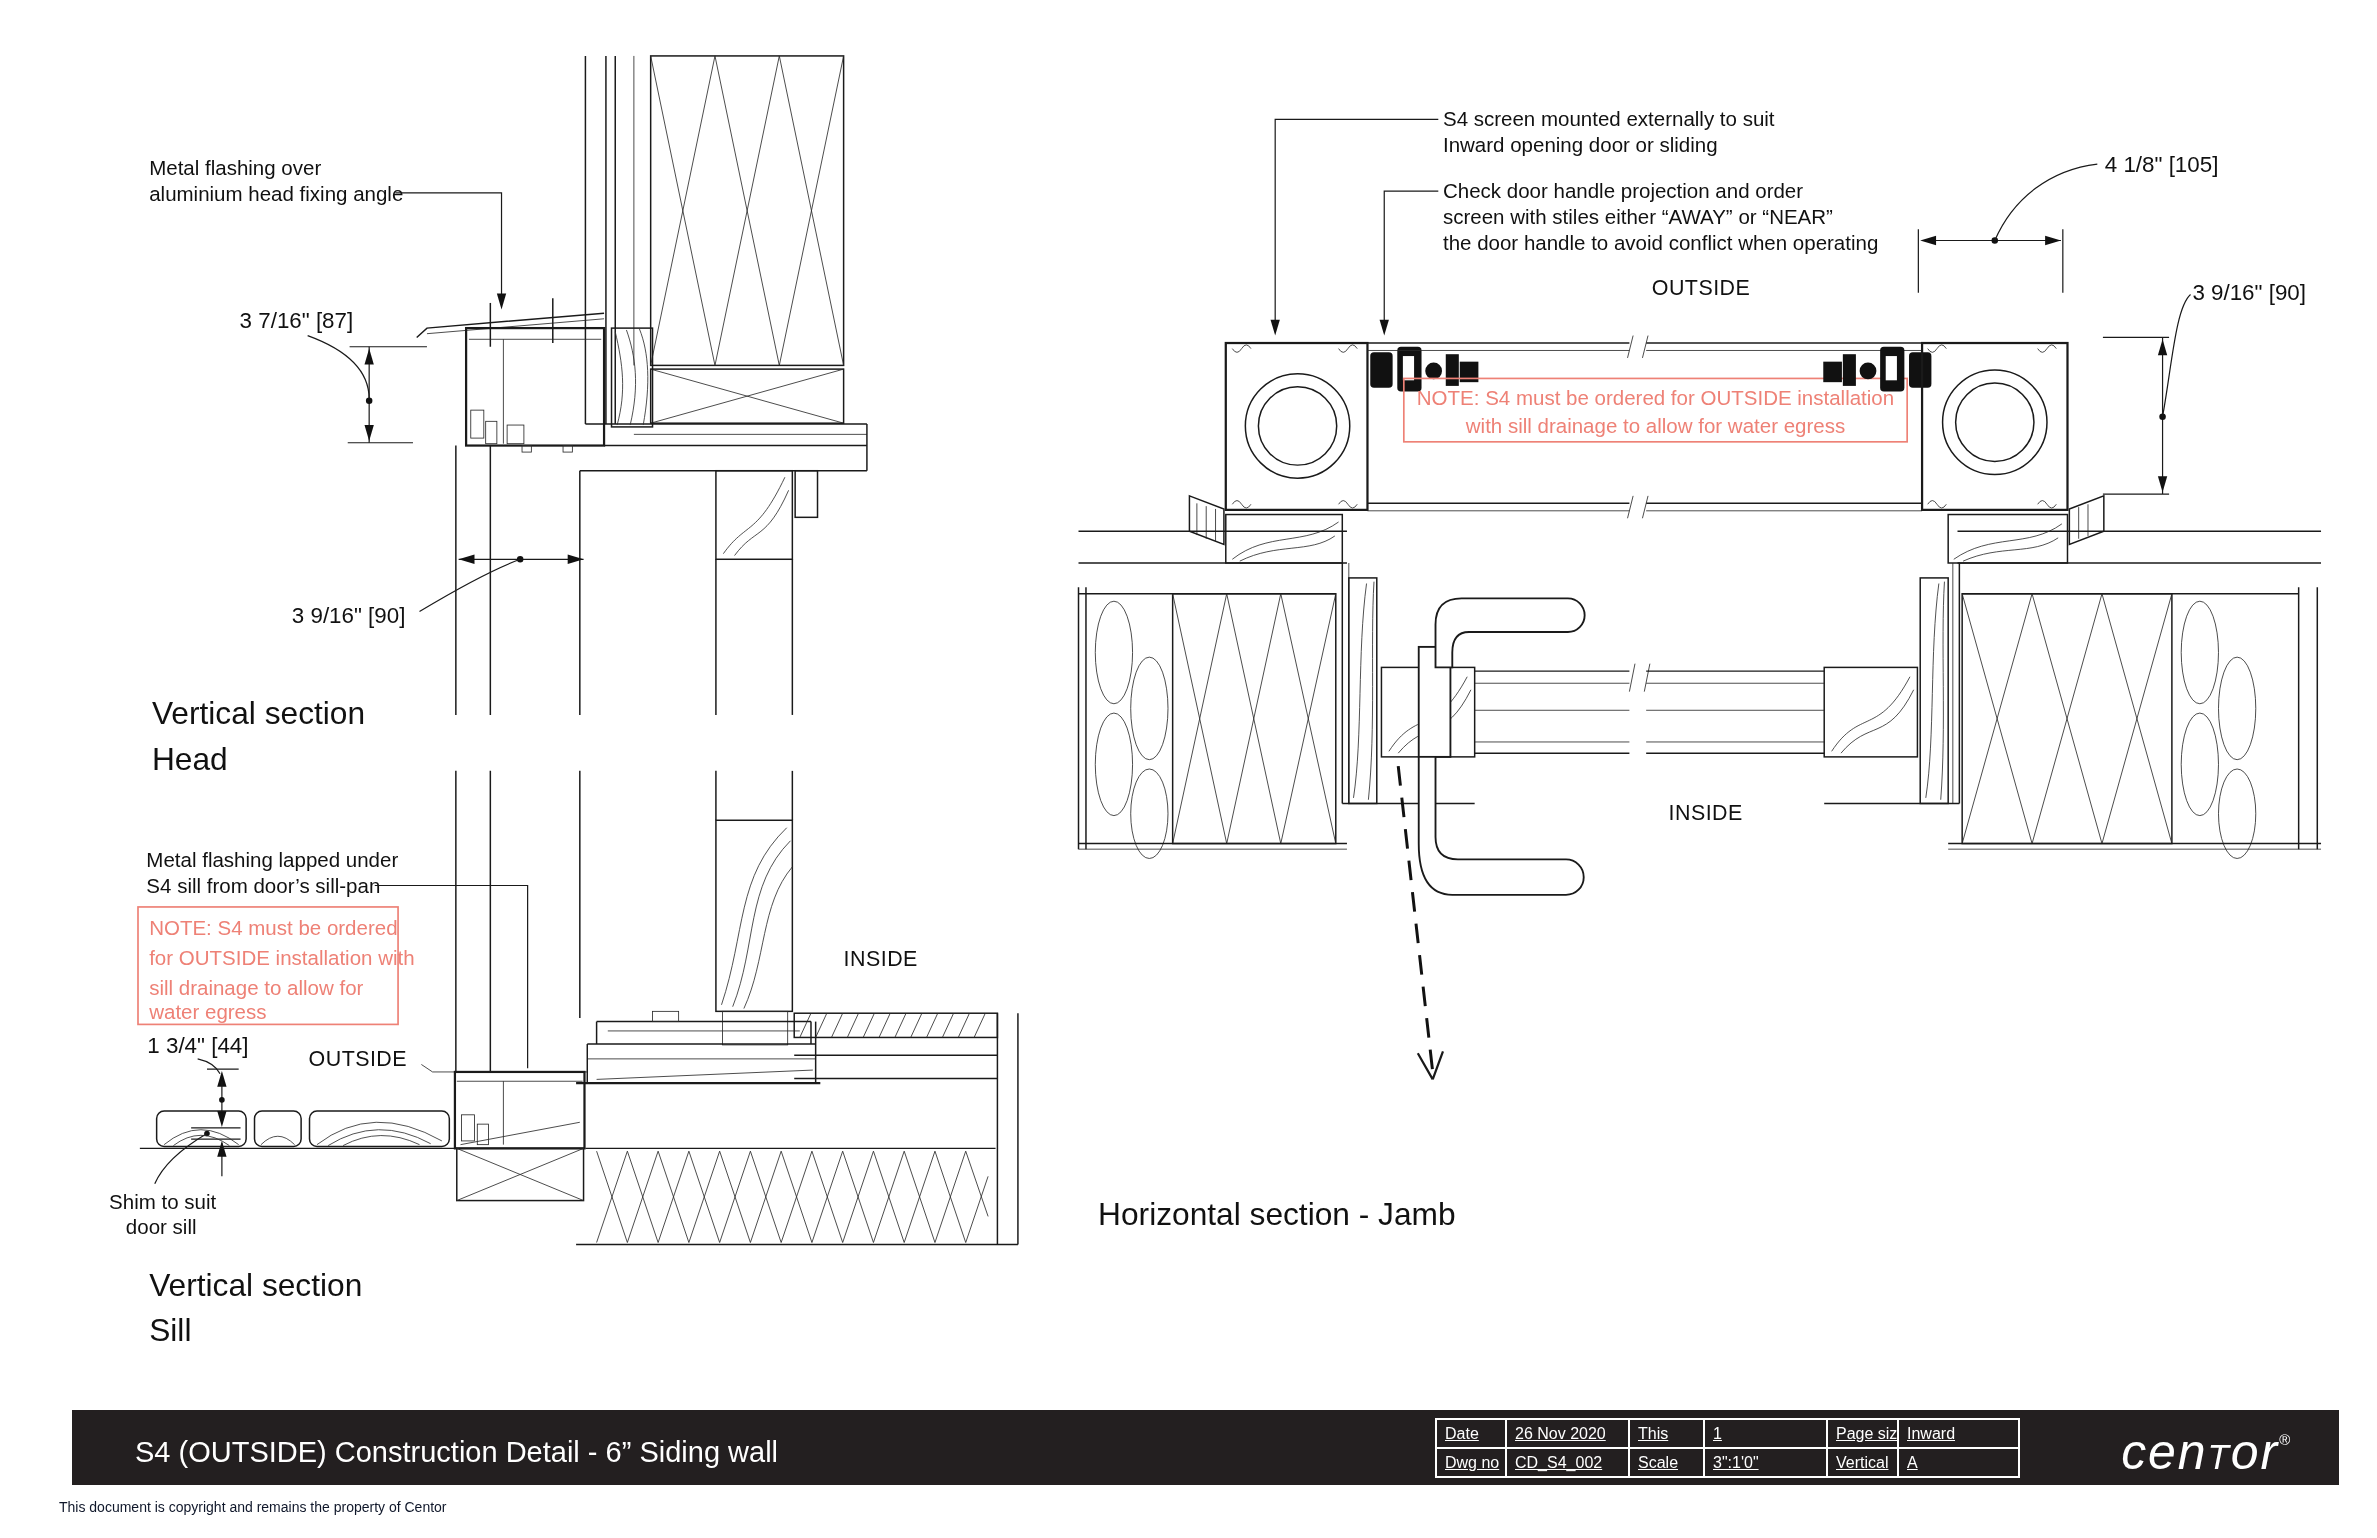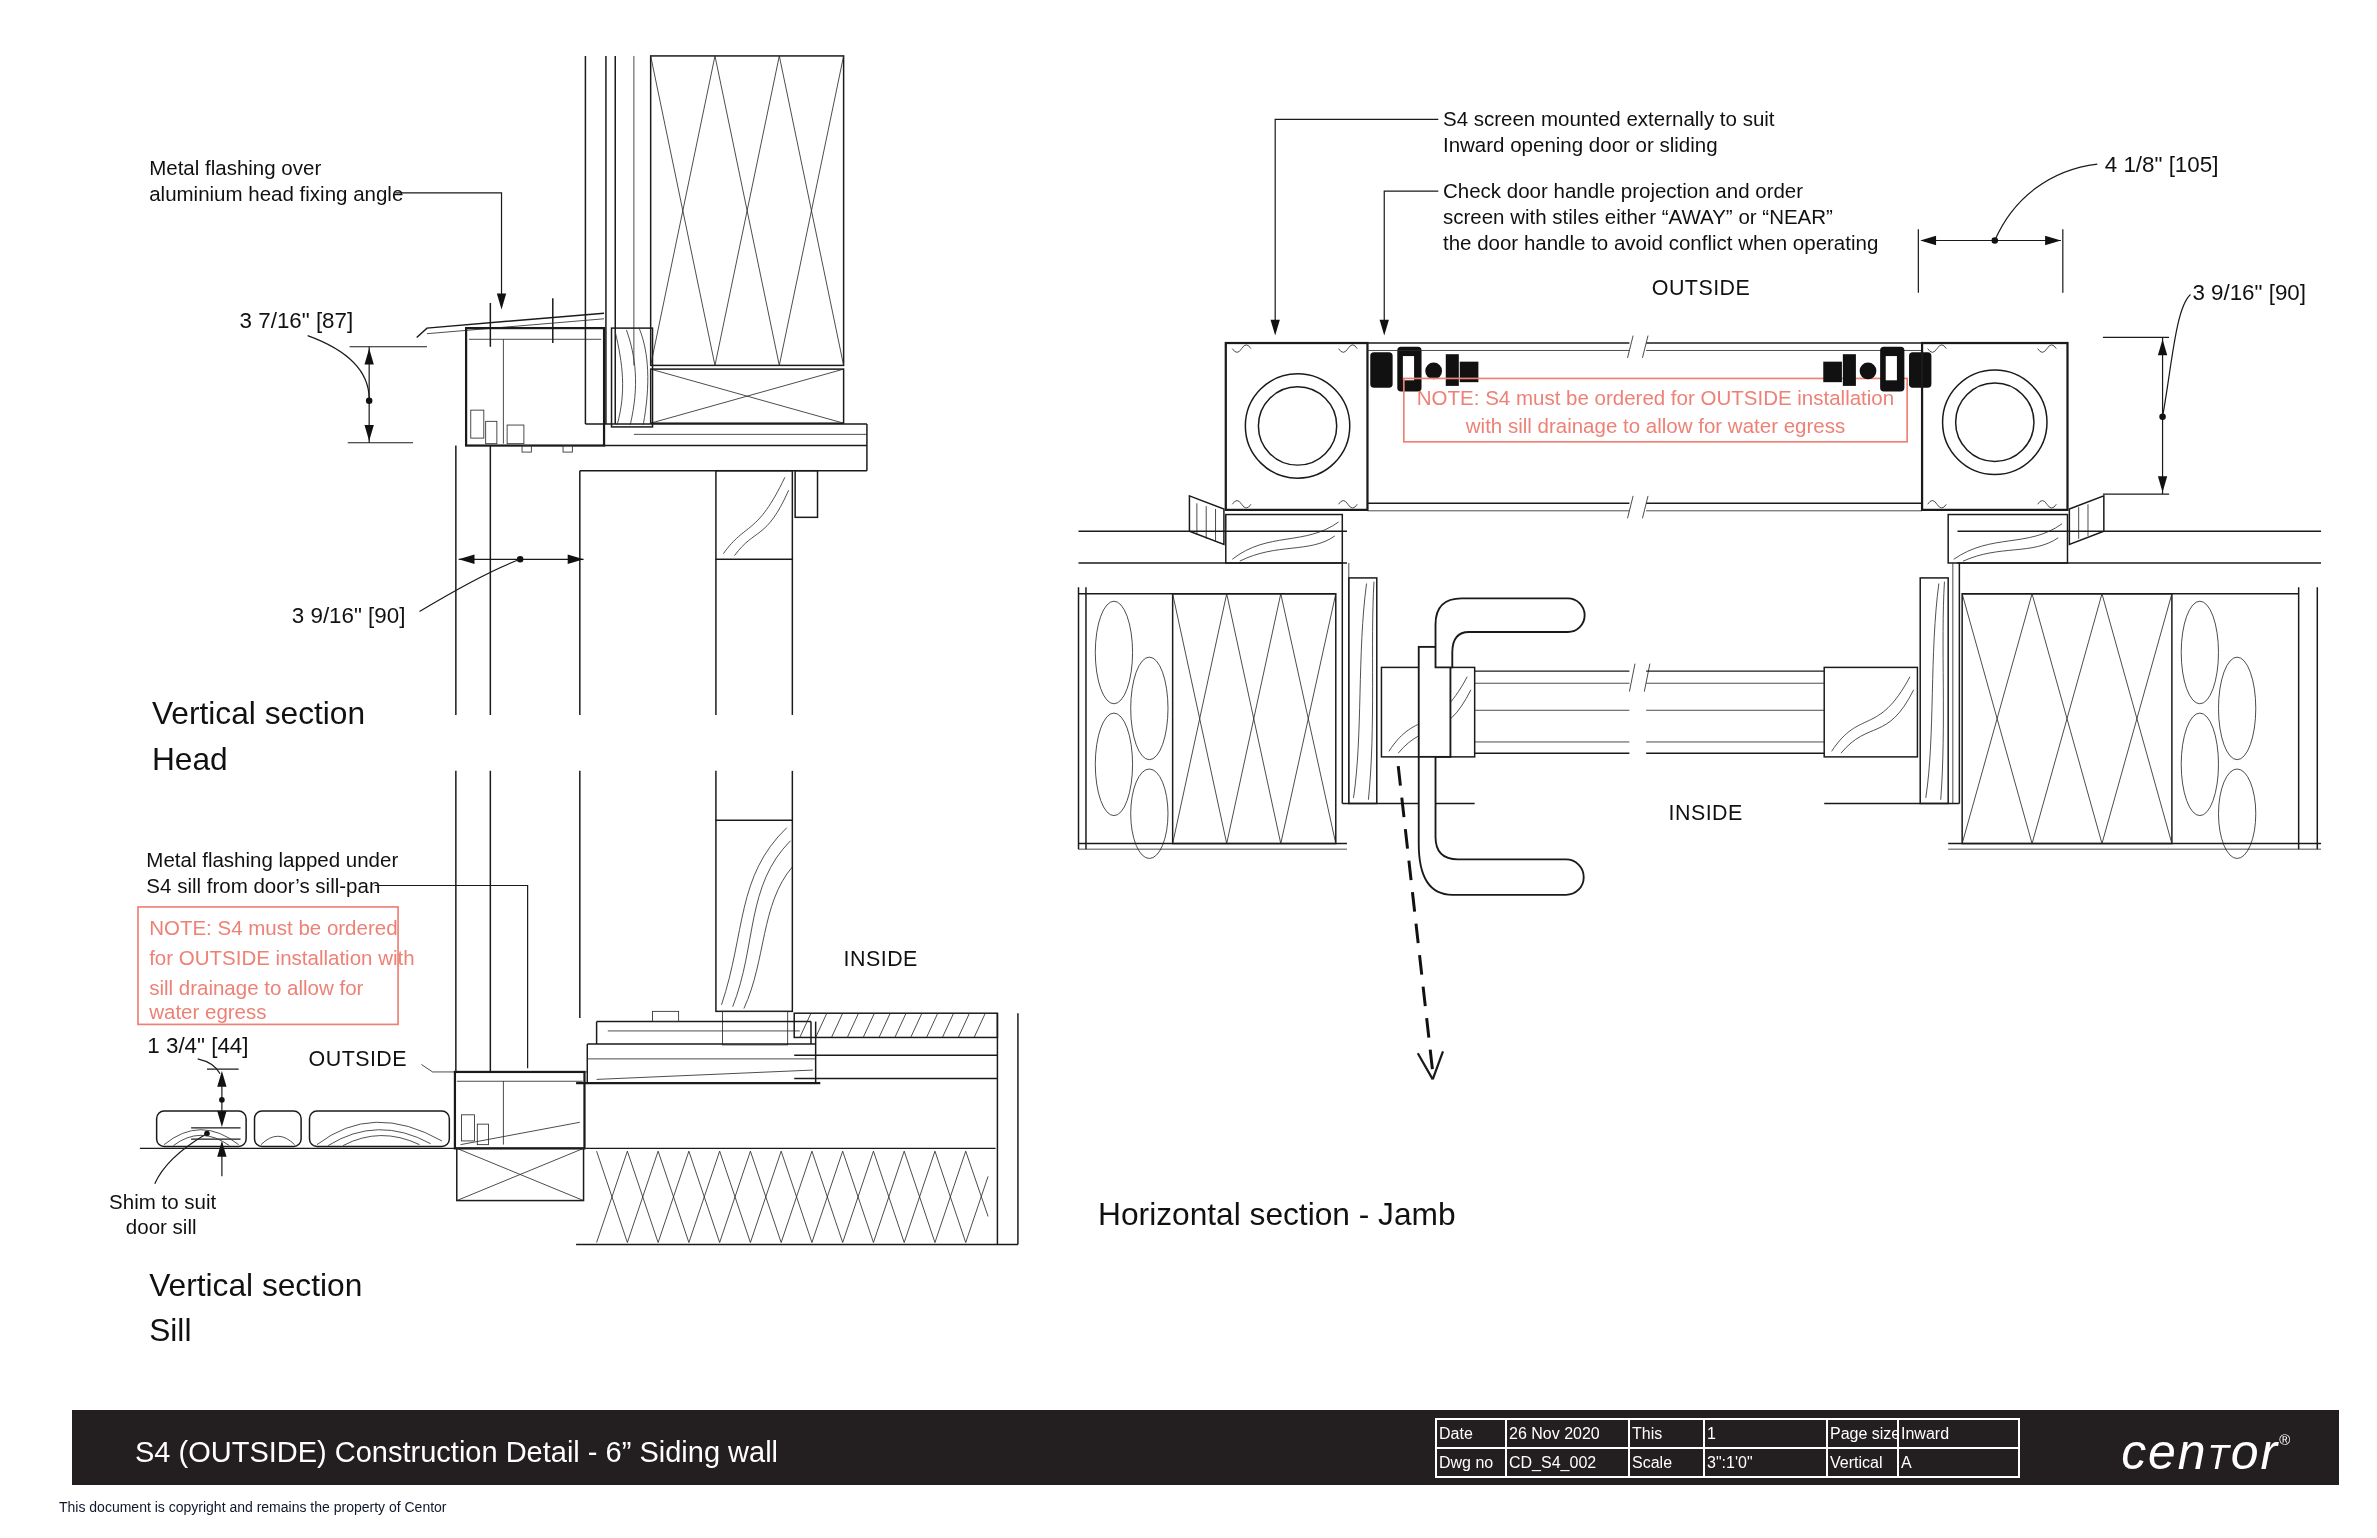--- a/index.html
+++ b/index.html
@@ -18,21 +18,21 @@
   .t23{font-size:23px;letter-spacing:0.5px;}
   .t24{font-size:24px;}
   .t34{font-size:34px;}
   .noteTxt{font-size:22px;fill:#ee8176;}
   .noteBox{fill:none;stroke:#ee8176;stroke-width:1.8;}
   .dash{stroke:#111;stroke-width:3.2;fill:none;stroke-dasharray:21 13;}
   
   #titlebar{position:absolute;left:72px;top:1410px;width:2267px;height:75px;background:#231f20;color:#fff;}
   #bar-title{position:absolute;left:63px;top:26px;font-size:29px;color:#fff;white-space:nowrap;}
   #tb-table{position:absolute;left:1363px;top:8.4px;display:grid;grid-template-columns:70px 123px 75px 123px 71px 121px;grid-auto-rows:29px;border:1.4px solid #fff;}
-  .cell{border:0.9px solid #fff;color:#fff;font-size:16px;line-height:27px;padding-left:2px;white-space:nowrap;overflow:hidden;}
+  .cell{border:0.9px solid #fff;color:#fff;font-size:16px;line-height:27px;padding-left:8px;white-space:nowrap;overflow:hidden;text-decoration:underline;}
   #logo{position:absolute;right:47px;top:13px;color:#fff;font-size:50px;letter-spacing:1.9px;white-space:nowrap;font-style:italic;}
   #logo .midT{font-size:35px;}
   #logo .reg{font-size:15px;vertical-align:24px;}
   #copyright{position:absolute;left:59px;top:1499px;font-size:14px;color:#0f172a;}
 </style>
 </head>
 <body>
 
 <div id="stage">
 

